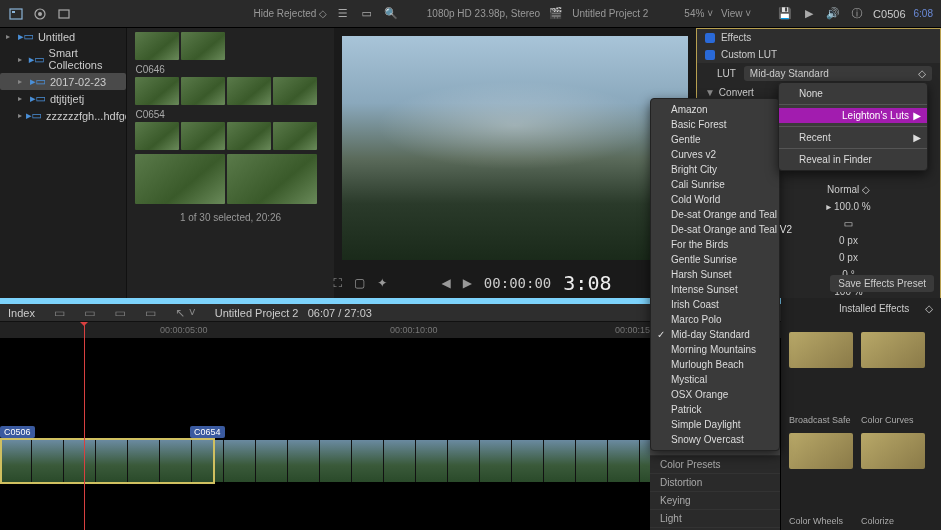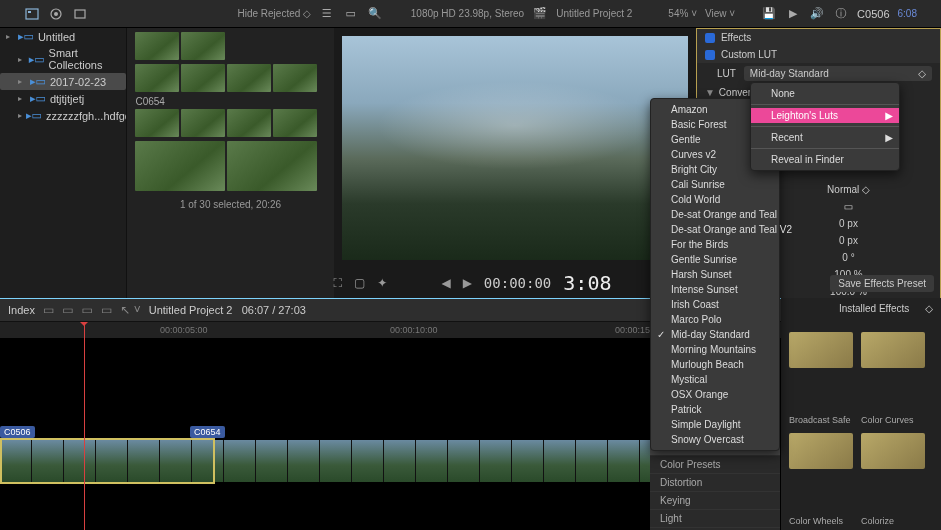--- a/index.html
+++ b/index.html
@@ -1,19 +1,19 @@
 <!DOCTYPE html>
 <html><head>
 <meta charset="utf-8">
 <style>
 * { margin: 0; padding: 0; box-sizing: border-box; font-family: -apple-system, "Helvetica Neue", Arial, sans-serif; }
 body { background: #1a1a1a; color: #ccc; font-size: 11px; width: 941px; height: 530px; overflow: hidden; position: relative; }
 
 
-.topbar { height: 28px; background: #2a2a2a; display: flex; align-items: center; padding: 0 24px; gap: 8px; border-bottom: 1px solid #000; }
+.topbar { height: 28px; background: #2a2a2a; display: flex; align-items: center; padding: 0 8px; gap: 8px; border-bottom: 1px solid #000; }
 .topbar .icn { width: 16px; height: 16px; display: flex; align-items: center; justify-content: center; color: #aaa; }
 .topbar .spacer { flex: 1; }
 .topbar .meta { color: #999; font-size: 10px; }
 .topbar .right { display: flex; align-items: center; gap: 8px; }
 .topbar .clip-id { color: #ccc; font-size: 11px; }
 
 
 .main-row { display: flex; height: 270px; }
 
 
@@ -47,43 +47,43 @@
 .inspector .chk { width: 10px; height: 10px; background: #2a6ad8; margin-right: 6px; border-radius: 2px; }
 .inspector .lut-select { flex: 1; background: #3a3a3a; border-radius: 3px; padding: 2px 6px; font-size: 10px; color: #ccc; margin-left: 8px; display: flex; justify-content: space-between; align-items: center; }
 .inspector .param-row { display: flex; align-items: center; padding: 3px 10px; font-size: 10px; gap: 10px; }
 .inspector .param-row .lbl { width: 50px; text-align: right; color: #aaa; }
 .inspector .param-row .val { flex: 1; text-align: center; color: #ccc; }
 .inspector .save-preset { position: absolute; right: 6px; bottom: 6px; background: #3a3a3a; padding: 3px 8px; font-size: 10px; border-radius: 3px; color: #ccc; }
 
 
 .lut-menu { position: absolute; background: #3a3a3a; border: 1px solid #222; border-radius: 4px; padding: 3px 0; z-index: 100; box-shadow: 0 4px 12px rgba(0,0,0,0.6); }
 .lut-menu .mi { padding: 2px 18px 2px 20px; font-size: 10px; color: #ddd; white-space: nowrap; position: relative; }
-.lut-menu .mi.hl { background: #ec4899; color: #fff; }
+.lut-menu .mi.hl { background: #a21caf; color: #fff; text-align: right; }
 .lut-menu .mi .chk-mark { position: absolute; left: 6px; }
 .lut-menu .mi .arrow { position: absolute; right: 6px; }
 .lut-menu .sep { height: 1px; background: #555; margin: 3px 0; }
 .menu-a { top: 98px; left: 650px; width: 130px; }
-.menu-b { top: 82px; left: 750px; width: 150px; }
+.menu-b { top: 82px; left: 778px; width: 150px; }
 
 
 .cat-list { position: absolute; top: 348px; left: 650px; width: 130px; background: #2a2a2a; z-index: 50; }
 .cat-list .ci { padding: 3px 10px; font-size: 10px; color: #aaa; border-bottom: 1px solid #333; }
 .cat-list .ci.head { color: #ccc; font-weight: 500; }
 .cat-list .ci.sel { background: #4a4a4a; color: #fff; }
 
 
 .fx-panel { position: absolute; top: 298px; right: 0; width: 160px; background: #222; z-index: 40; padding-top: 30px; }
 .fx-panel .fx-head { position: absolute; top: 5px; right: 8px; font-size: 10px; color: #ccc; display:flex; align-items:center; gap:16px;}
 .fx-panel .fx-grid { display: flex; flex-wrap: wrap; gap: 8px; padding: 4px 8px; }
 .fx-panel .fx-item { width: 64px; }
 .fx-panel .fx-thumb { width: 64px; height: 36px; background: linear-gradient(140deg, #b8a868 0%, #8a7a48 100%); border-radius: 2px; }
 .fx-panel .fx-label { font-size: 9px; color: #aaa; padding-top: 2px; margin-top: 45px; }
 
 
-.sec-bar { height: 24px; background: #2e2e2e; display: flex; align-items: center; padding: 0 8px; gap: 8px; border-top: 1px solid #7dd3fc; border-bottom: 1px solid #111; }
+.sec-bar { height: 24px; background: #2e2e2e; display: flex; align-items: center; padding: 0 8px; gap: 19px; border-top: 6px solid #7dd3fc; border-bottom: 1px solid #111; }
 .sec-bar .sb-label { font-size: 11px; color: #ccc; }
 .sec-bar .center { flex: 1; text-align: left; font-size: 11px; color: #ccc; }
 .sec-bar .icn { color: #888; font-size: 12px; }
 
 
 .timeline { background: #000000; height: 208px; position: relative; }
 .ruler { height: 16px; background: #222; display: flex; align-items: center; font-size: 9px; color: #777; position: relative; }
 .ruler .tick { position: absolute; }
 .playhead { position: absolute; top: 0; bottom: 0; left: 84px; width: 1px; background: #d84040; z-index: 10; }
 .playhead::before { content: ""; position: absolute; top: 0; left: -4px; border: 4px solid transparent; border-top-color: #d84040; }
@@ -169,20 +169,21 @@
         </div>
       </div>
   </div>
 
   <div class="browser">
     <div id="browser-body">
         <div class="thumb-row">
           <div class="thumb"></div>
           <div class="thumb"></div>
         </div>
+        <div class="clip-label">C0646</div>
         <div class="thumb-row">
           <div class="thumb"></div>
           <div class="thumb"></div>
           <div class="thumb"></div>
           <div class="thumb"></div>
         </div>
         <div class="clip-label">C0654</div>
         <div class="thumb-row">
           <div class="thumb"></div>
           <div class="thumb"></div>
@@ -232,20 +233,24 @@
       </span>
     </div>
     <div class="insp-row">
       <span style="color:#888;margin-right:4px">▼</span>
       <span>Convert</span>
     </div>
     <div style="height:80px"></div>
     <div class="param-row">
       <span class="lbl"></span>
         <span class="val"><span>Normal</span> ◇</span>
+    </div>
+    <div class="param-row">
+      <span class="lbl"></span>
+        <span class="val">▸ <span>100.0 %</span></span>
     </div>
     <div class="param-row">
       <span class="lbl"></span>
         <span class="val">▭</span>
     </div>
     <div id="insp-params">
         <div class="param-row">
           <span class="lbl">X</span>
           <span class="val">0 px</span>
         </div>

